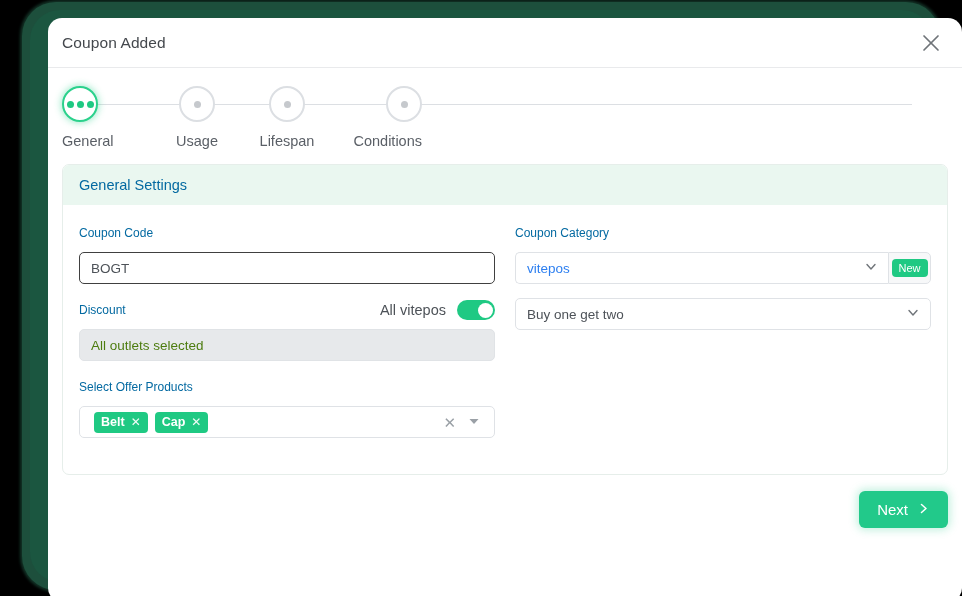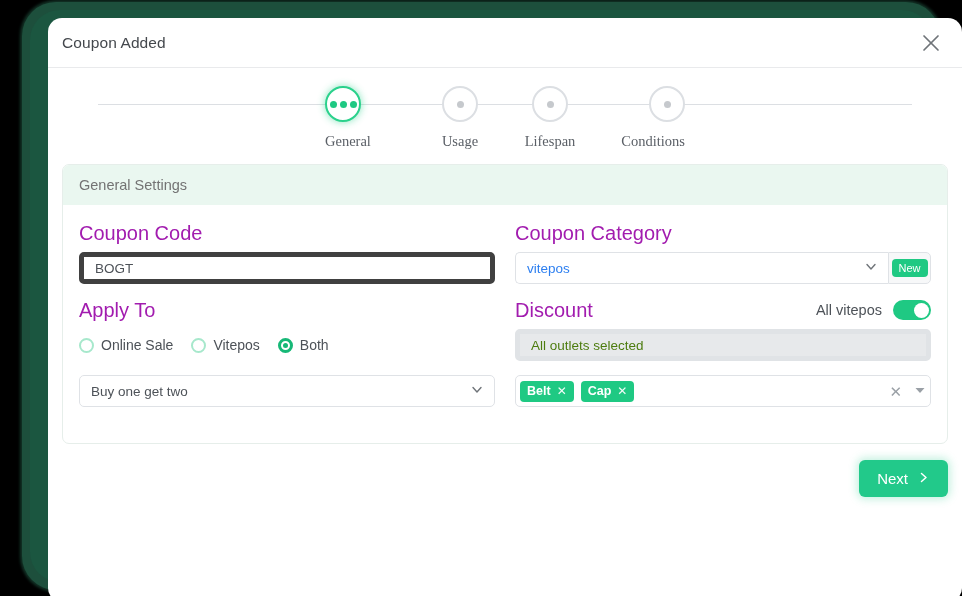--- a/index.html
+++ b/index.html
@@ -94,23 +94,22 @@
     position: absolute;
     top: 36px;
     left: 36px;
     right: 36px;
     height: 1px;
     background: #dcdfe3;
   }
   .steps {
     position: relative;
     display: flex;
-    justify-content: center;
+    justify-content: flex-start;
     padding-top: 18px;
-    font-family: Liberation Serif, serif;
   }
   .step {
     position: relative;
     width: 90px;
     display: flex;
     flex-direction: column;
     align-items: center;
     cursor: pointer;
   }
   .step:first-child { align-items: flex-start; }
@@ -153,49 +152,49 @@
     margin: 4px 14px 0 14px;
     border: 1px solid #e6eeea;
     border-radius: 7px;
     overflow: hidden;
     background: #ffffff;
   }
   .panel-header {
     background: #eaf7f0;
     padding: 12px 16px;
     font-size: 14.5px;
-    color: #737373;
+    color: #0369a1;
   }
   .panel-body {
     padding: 16px 16px 22px 16px;
   }
 
   .form-grid {
     display: grid;
     grid-template-columns: 1fr 1fr;
     column-gap: 20px;
     row-gap: 0px;
   }
   .field { margin-bottom: 14px; }
   .field-label-row {
     display: flex;
     align-items: center;
     justify-content: space-between;
     height: 24px;
     margin-bottom: 7px;
   }
   .field-label {
-    font-size: 20px;
-    color: #a21caf;
+    font-size: 12px;
+    color: #0369a1;
   }
 
   .input-box {
     width: 100%;
     height: 32px;
-    border: 5px solid #404040;
+    border: 1px solid #404040;
     border-radius: 5px;
     padding: 0 11px;
     font-size: 13.5px;
     color: #4d5258;
     background: #ffffff;
     font-family: "Liberation Sans", sans-serif;
     line-height: 30px;
     display: block;
   }
   .input-box.disabled {
@@ -328,21 +327,21 @@
 
   
   .multiselect {
     width: 100%;
     min-height: 32px;
     border: 1px solid #dfe2e6;
     border-radius: 5px;
     background: #ffffff;
     display: flex;
     align-items: center;
-    padding: 0 4px;
+    padding: 0 14px;
     position: relative;
     cursor: text;
   }
   .tags {
     display: flex;
     align-items: center;
     gap: 7px;
     flex: 1;
   }
   .tag {
@@ -482,39 +481,20 @@
                     <polyline points="3,5 7,9.5 11,5" fill="none" stroke="#6f7479" stroke-width="1.4" stroke-linecap="round" stroke-linejoin="round"></polyline>
                   </svg>
                 </span>
               </div>
               <div class="addon-new">
                 <button class="btn-new">New</button>
               </div>
             </div>
           </div>
 
-          <div class="field">
-            <div class="field-label-row">
-              <span class="field-label">Apply To</span>
-            </div>
-            <div class="radio-row">
-              <div class="radio-item">
-                <span class="radio-mark"></span>
-                <span class="radio-text">Online Sale</span>
-              </div>
-              <div class="radio-item">
-                <span class="radio-mark"></span>
-                <span class="radio-text">Vitepos</span>
-              </div>
-              <div class="radio-item selected">
-                <span class="radio-mark"></span>
-                <span class="radio-text">Both</span>
-              </div>
-            </div>
-          </div>
 
           <div class="field">
             <div class="field-label-row">
               <span class="field-label">Discount</span>
               <span class="toggle-cluster">
                 <span class="toggle-label">All vitepos</span>
                 <span class="toggle"></span>
               </span>
             </div>
             <input class="input-box disabled" type="text" readonly="" value="All outlets selected" style="">
@@ -527,20 +507,23 @@
                 <span class="caret">
                   <svg width="14" height="14" viewBox="0 0 14 14">
                     <polyline points="3,5 7,9.5 11,5" fill="none" stroke="#6f7479" stroke-width="1.4" stroke-linecap="round" stroke-linejoin="round"></polyline>
                   </svg>
                 </span>
               </div>
             </div>
           </div>
 
           <div class="field">
+            <div class="field-label-row">
+              <span class="field-label">Select Offer Products</span>
+            </div>
             <div class="multiselect">
               <div class="tags">
                 <span class="tag">
                   <span>Belt</span>
                   <span class="tag-x">✕</span>
                 </span>
                 <span class="tag">
                   <span>Cap</span>
                   <span class="tag-x">✕</span>
                 </span>

